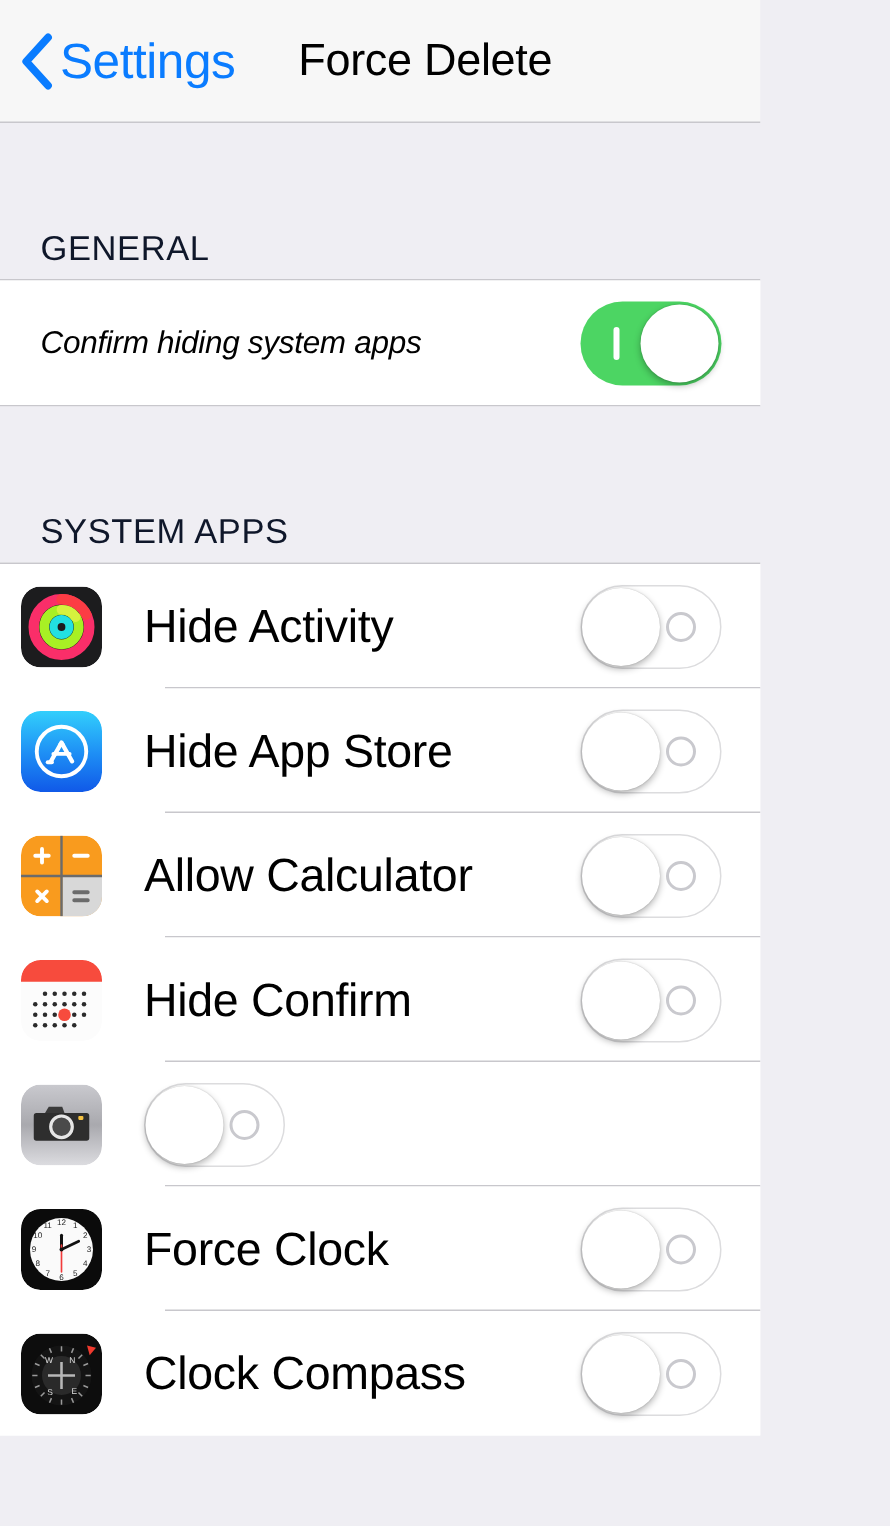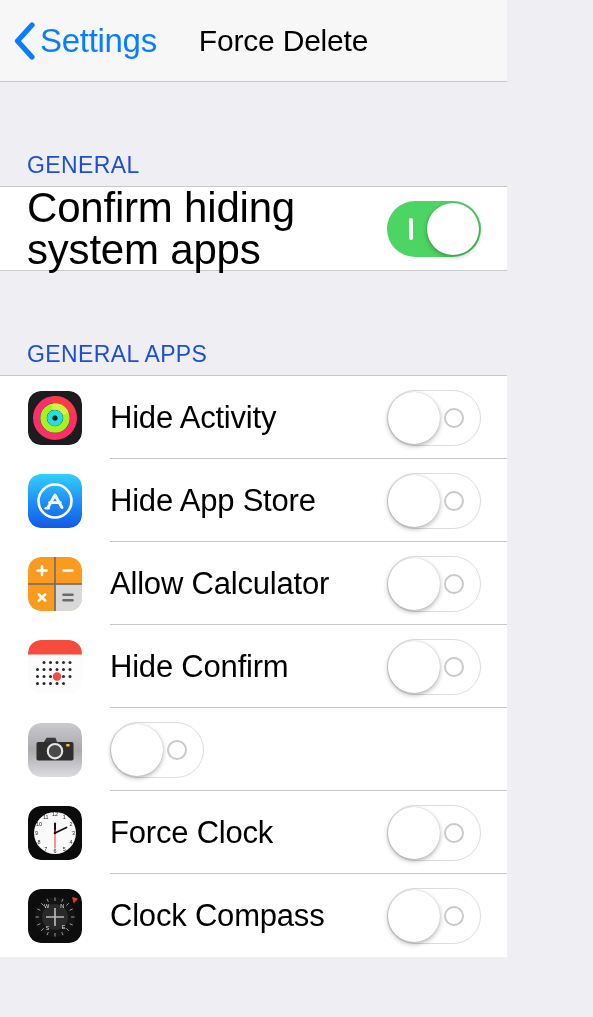--- a/index.html
+++ b/index.html
@@ -60,61 +60,61 @@
   .section-gap { height: 54px; background: #EFEEF3; }
   .section-header {
     height: 50px;
     background: #EFEEF3;
     display: flex;
     align-items: flex-end;
     padding: 0 0 9px 27px;
   }
   .section-header span {
     font-size: 23px;
-    color: #1d4ed8;
+    color: #0f172a;
     letter-spacing: 0.4px;
     line-height: 1;
   }
 
   .group {
     background: #FFFFFF;
     border-top: 1px solid #C8C7CC;
     border-bottom: 1px solid #C8C7CC;
   }
   .group.no-bottom { border-bottom: none; }
 
   
   .row {
     position: relative;
     display: flex;
     align-items: center;
     height: 83px;
     background: #fff;
-    padding-left: 28px;
+    padding-left: 14px;
     cursor: pointer;
   }
   .row.plain { padding-left: 27px; }
   .row .sep {
     position: absolute;
     left: 110px;
     right: 0;
     bottom: 0;
     height: 1px;
     background: #C8C7CC;
   }
   .row:last-child .sep { display: none; }
 
   .row-label {
     font-size: 31px;
     color: #000;
     letter-spacing: -0.2px;
     line-height: 1;
     flex: 1;
   }
-  .row.plain .row-label { font-size: 42px; }
+  .row.plain .row-label { font-size: 21px; font-style: italic; }
 
   .app-icon {
     width: 54px;
     height: 54px;
     flex: 0 0 auto;
     margin-right: 28px;
     border-radius: 13px;
     overflow: hidden;
     position: relative;
   }
@@ -193,21 +193,21 @@
       <div class="toggle on">
         <div class="mark-on"></div>
         <div class="knob"></div>
       </div>
 
     </div>
   </div>
 
   <div class="section-gap"></div>
   <div class="section-header">
-    <span>GENERAL APPS</span>
+    <span>SYSTEM APPS</span>
   </div>
   <div class="group no-bottom">
 
 
     <div class="row">
       <div class="app-icon">
         <svg viewBox="0 0 54 54" width="54" height="54">
           <rect x="0" y="0" width="54" height="54" rx="13" fill="#1C1C1E"></rect>
           <circle cx="27" cy="27" r="18.5" fill="none" stroke="#FA2E69" stroke-width="7"></circle>
           <path d="M27 8.5 A18.5 18.5 0 0 1 43.5 18.7" fill="none" stroke="#FC3C44" stroke-width="7" stroke-linecap="round"></path>

